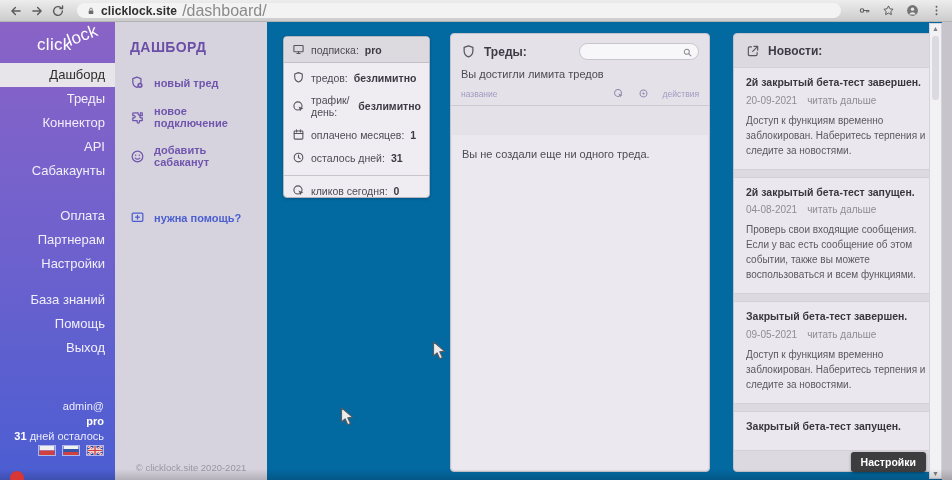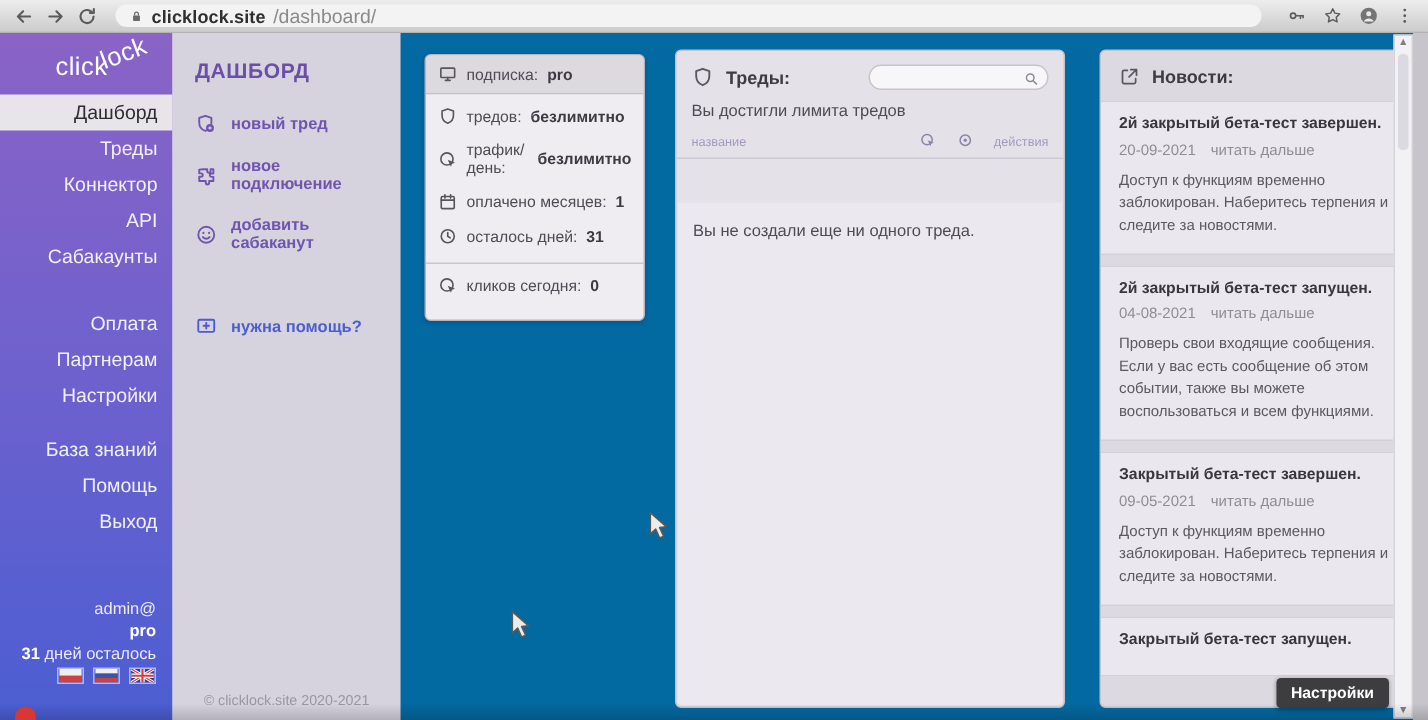--- a/index.html
+++ b/index.html
@@ -16,21 +16,21 @@
     height:22px; display:flex; align-items:center; gap:7px; padding:0 9px;
     background:linear-gradient(#ededed,#cccccc); border-bottom:1px solid #b3b3b3;
   }
   .nav-icon { width:14px; height:14px; color:#5b5b5b; flex:0 0 auto; cursor:pointer; }
   .url-pill {
     flex:1; height:15px; margin:0 10px 0 5px; background:#f4f3f3; border-radius:8px;
     display:flex; align-items:center; gap:5px; padding:0 9px; min-width:0;
   }
   .url-pill svg { width:10px; height:10px; color:#6a6a6a; }
   .url-host { font-size:12px; color:#2f2f2f; font-weight:bold; letter-spacing:.1px; }
-  .url-path { font-size:13px; color:#8a8a8a; }
+  .url-path { font-size:16px; color:#8a8a8a; }
   .chrome-right { display:flex; align-items:center; gap:11px; }
   .chrome-right .nav-icon { width:13px; height:13px; }
 
   
   .app { position:absolute; top:22px; left:0; right:0; bottom:0; display:flex; }
   .app::after {
     content:""; position:absolute; left:0; right:0; bottom:0; height:11px;
     background:linear-gradient(rgba(0,0,0,0),rgba(0,0,0,.17)); pointer-events:none; z-index:40;
   }
 
@@ -359,21 +359,21 @@
             <svg viewBox="0 0 24 24" fill="none" stroke="currentColor" stroke-width="2" stroke-linecap="round">
                 <circle cx="12" cy="12" r="8"></circle>
                 <path d="M12 7.5V12l3 2"></path>
               </svg>
           </span>
           <span>осталось дней:</span>
           <span class="sub-val">31</span>
         </div>
       </div>
       <div class="sub-sep"></div>
-      <div class="sub-row" style="padding-bottom:16px;">
+      <div class="sub-row" style="padding-bottom:0;">
         <span>
           <svg viewBox="0 0 24 24" fill="none" stroke="currentColor" stroke-width="2">
               <circle cx="11" cy="11" r="7.5"></circle>
               <path fill="currentColor" stroke="none" d="M12 12l9 3.6-3.8 1.3-1.3 3.8z"></path>
             </svg>
         </span>
         <span>кликов сегодня:</span>
         <span class="sub-val">0</span>
       </div>
     </div>

